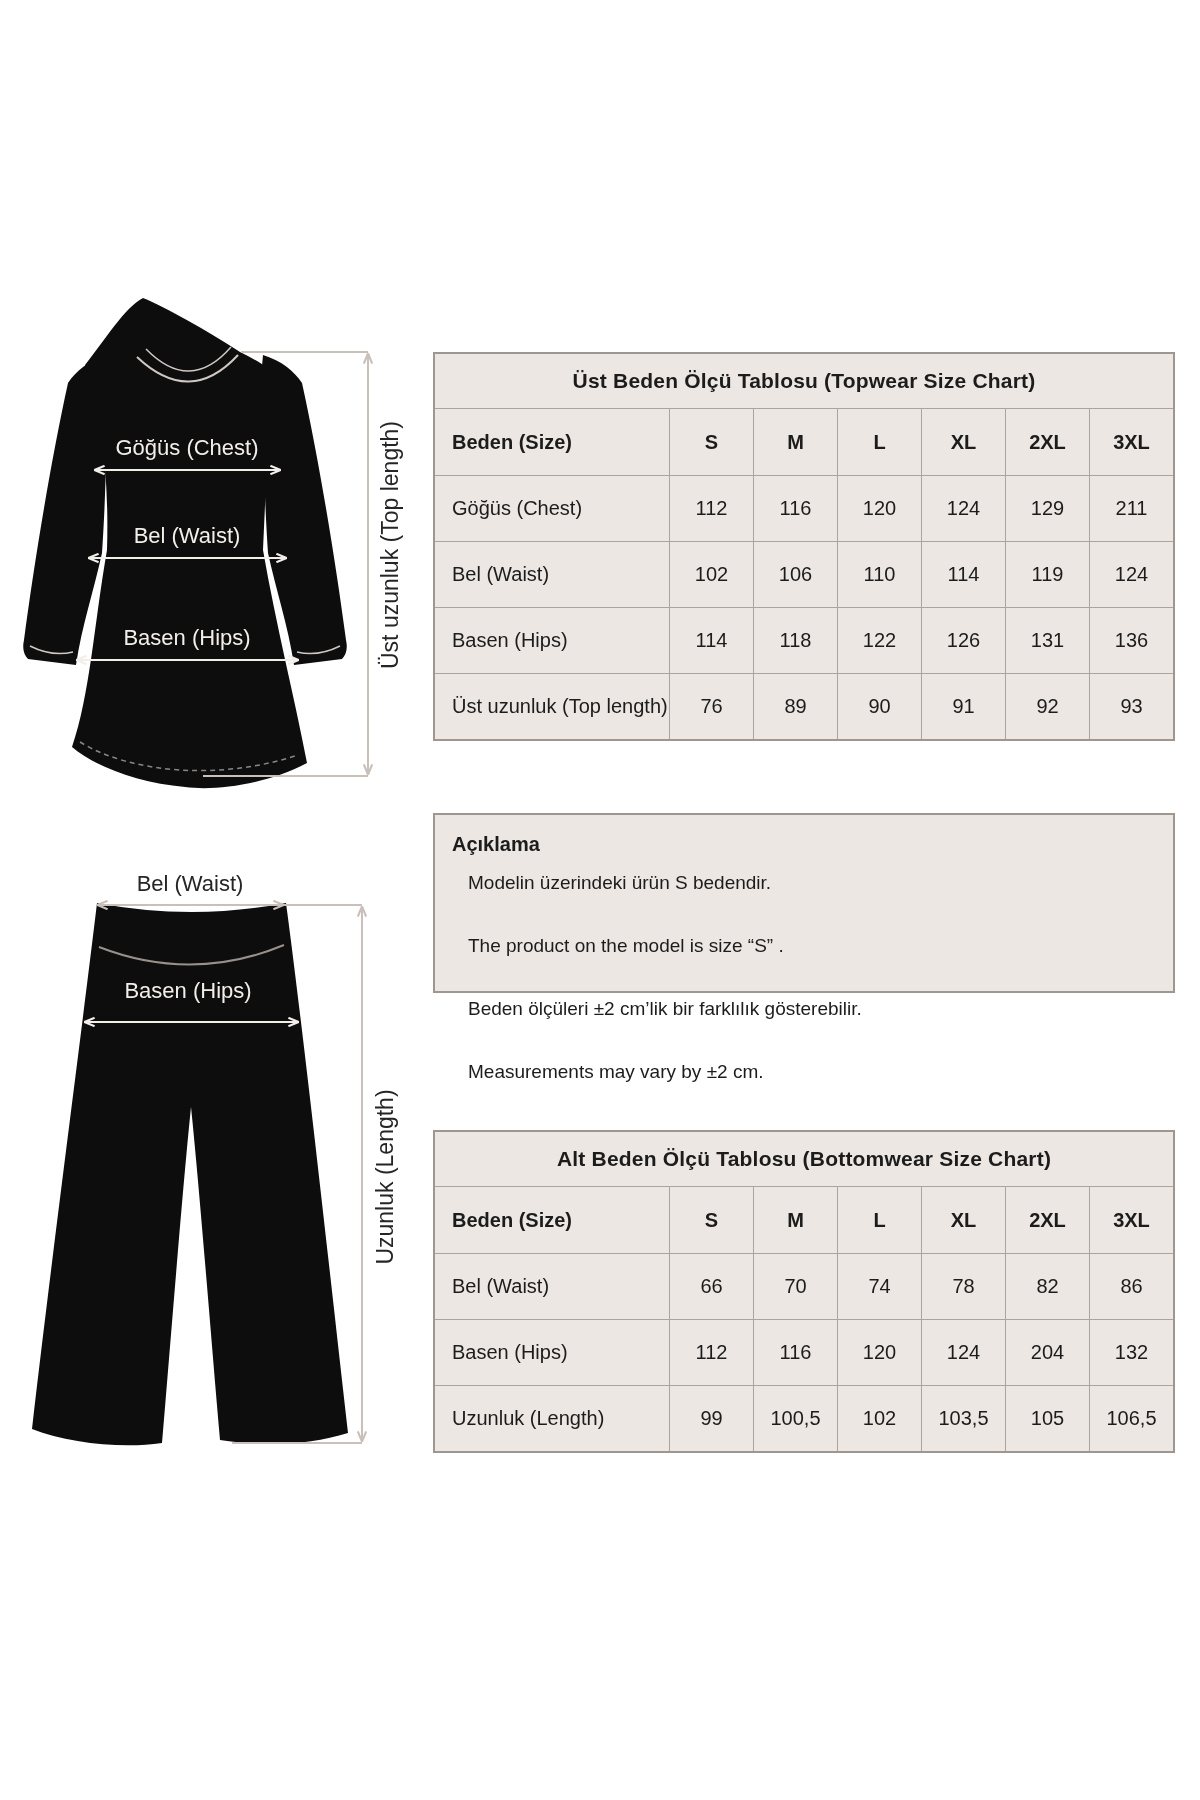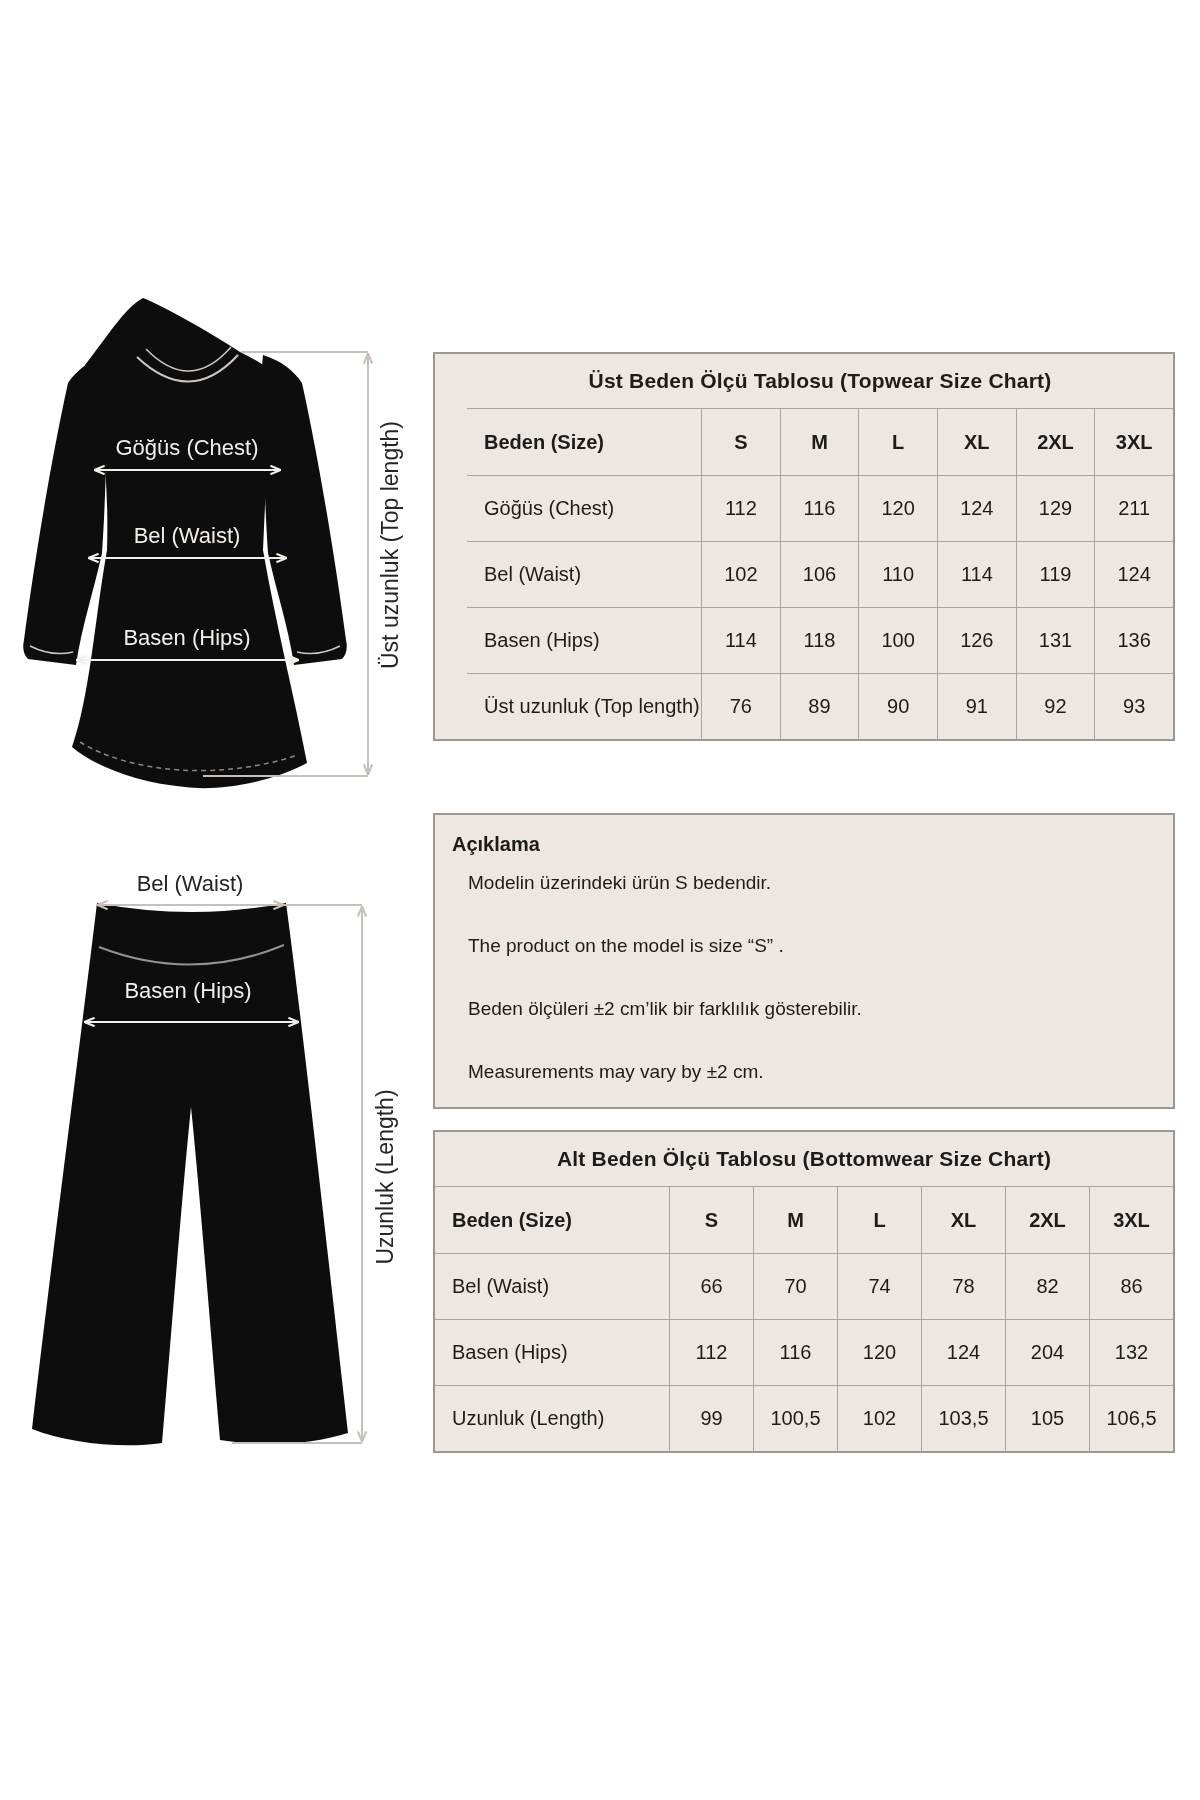--- a/index.html
+++ b/index.html
@@ -21,21 +21,21 @@
   .t-row { display:grid; grid-template-columns:234px repeat(6, 1fr); }
   .t-row .cell {
     height:66px; display:flex; align-items:center; justify-content:center;
     font-size:20px; border-top:1px solid #aba39d; border-left:1px solid #aba39d;
     box-sizing:border-box;
   }
   .t-row .cell.label { justify-content:flex-start; padding-left:17px; border-left:none; }
   .t-row.t-head .cell { font-weight:bold; height:67px; }
 
   
-  .notes { height:296px; padding:12px 0 0 17px; }
+  .notes { height:180px; padding:12px 0 0 17px; }
   .notes h3 { margin:6px 0 14px 0; font-size:20px; font-weight:bold; }
   .note-line { font-size:19px; height:47px; display:flex; align-items:flex-start; margin:16px; }
 
   
   svg text { font-family:"Liberation Sans", sans-serif; }
   .glabel { font-size:22px; fill:#f2eeea; }
   .dlabel { font-size:22px; fill:#252525; }
   .rlabel { font-size:23px; fill:#252525; }
 </style>
 </head>
@@ -97,21 +97,21 @@
     <line x1="75" y1="167" x2="288" y2="167" stroke="#f2eeea" stroke-width="2.2" marker-end="url(#head-white)"></line>
     <line x1="288" y1="167" x2="75" y2="167" stroke="#f2eeea" stroke-width="2.2" marker-end="url(#head-white)"></line>
 
     <line x1="273" y1="50" x2="352" y2="50" stroke="#c9c0bb" stroke-width="2"></line>
     <line x1="352" y1="52" x2="352" y2="586" stroke="#c9c0bb" stroke-width="2" marker-end="url(#head-gray)"></line>
     <line x1="352" y1="586" x2="352" y2="52" stroke="#c9c0bb" stroke-width="2" marker-end="url(#head-gray)"></line>
     <line x1="222" y1="588" x2="352" y2="588" stroke="#c9c0bb" stroke-width="2"></line>
     <text class="rlabel" text-anchor="middle" transform="translate(383,322) rotate(-90)">Uzunluk (Length)</text>
   </svg>
 
-  <section class="panel" style="top:352px;padding-left:32px;">
+  <section class="panel" style="top:352px;">
       <div class="t-title">Üst Beden Ölçü Tablosu (Topwear Size Chart)</div>
       <div class="t-row t-head">
         <div class="cell label">Beden (Size)</div>
         <div class="cell">S</div>
         <div class="cell">M</div>
         <div class="cell">L</div>
         <div class="cell">XL</div>
         <div class="cell">2XL</div>
         <div class="cell">3XL</div>
       </div>
@@ -130,21 +130,21 @@
         <div class="cell">106</div>
         <div class="cell">110</div>
         <div class="cell">114</div>
         <div class="cell">119</div>
         <div class="cell">124</div>
       </div>
       <div class="t-row">
         <div class="cell label">Basen (Hips)</div>
         <div class="cell">114</div>
         <div class="cell">118</div>
-        <div class="cell">100</div>
+        <div class="cell">122</div>
         <div class="cell">126</div>
         <div class="cell">131</div>
         <div class="cell">136</div>
       </div>
       <div class="t-row">
         <div class="cell label">Üst uzunluk (Top length)</div>
         <div class="cell">76</div>
         <div class="cell">89</div>
         <div class="cell">90</div>
         <div class="cell">91</div>

